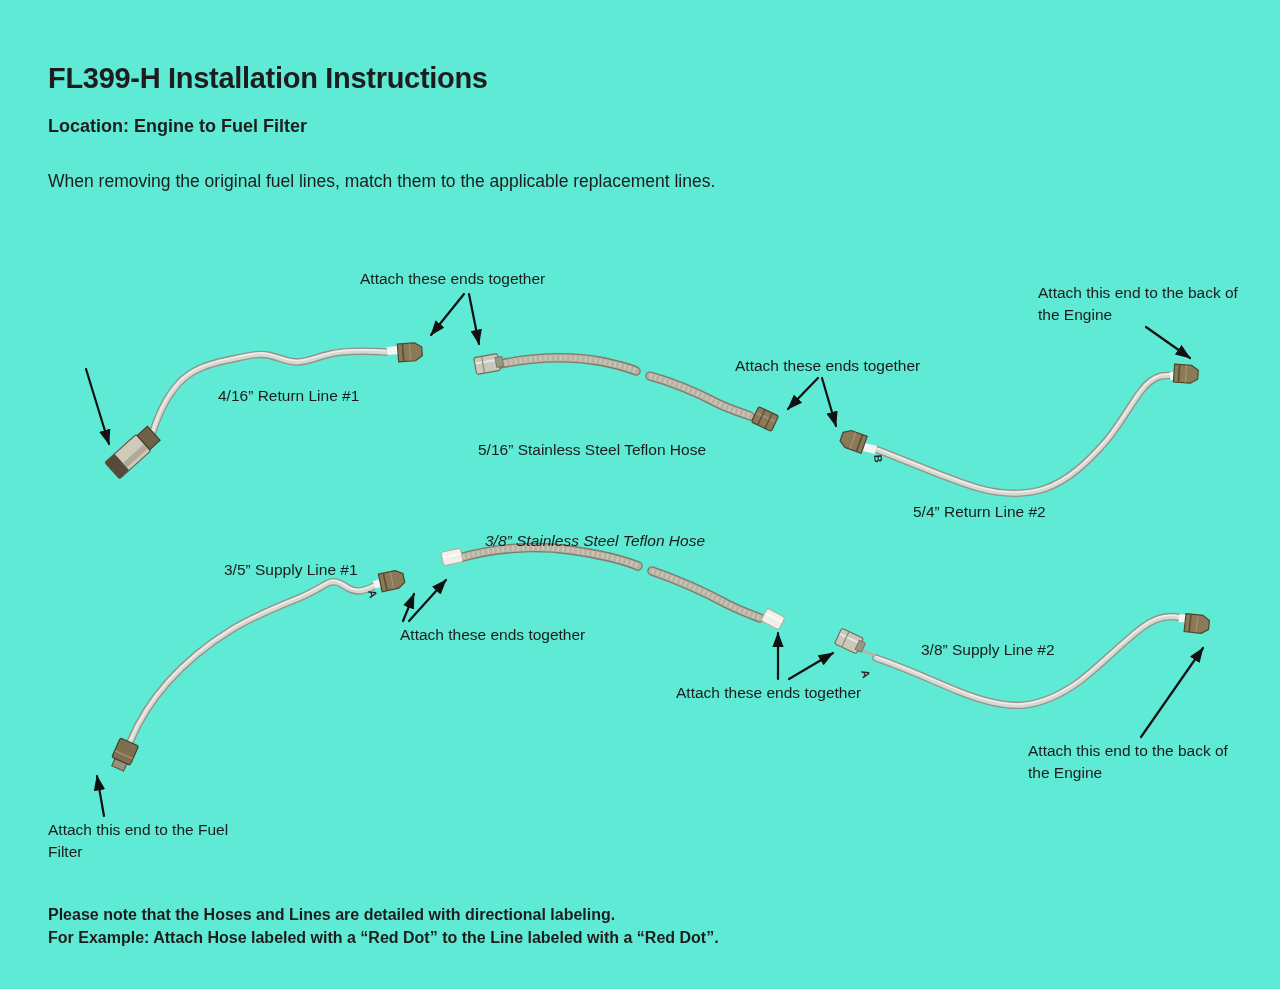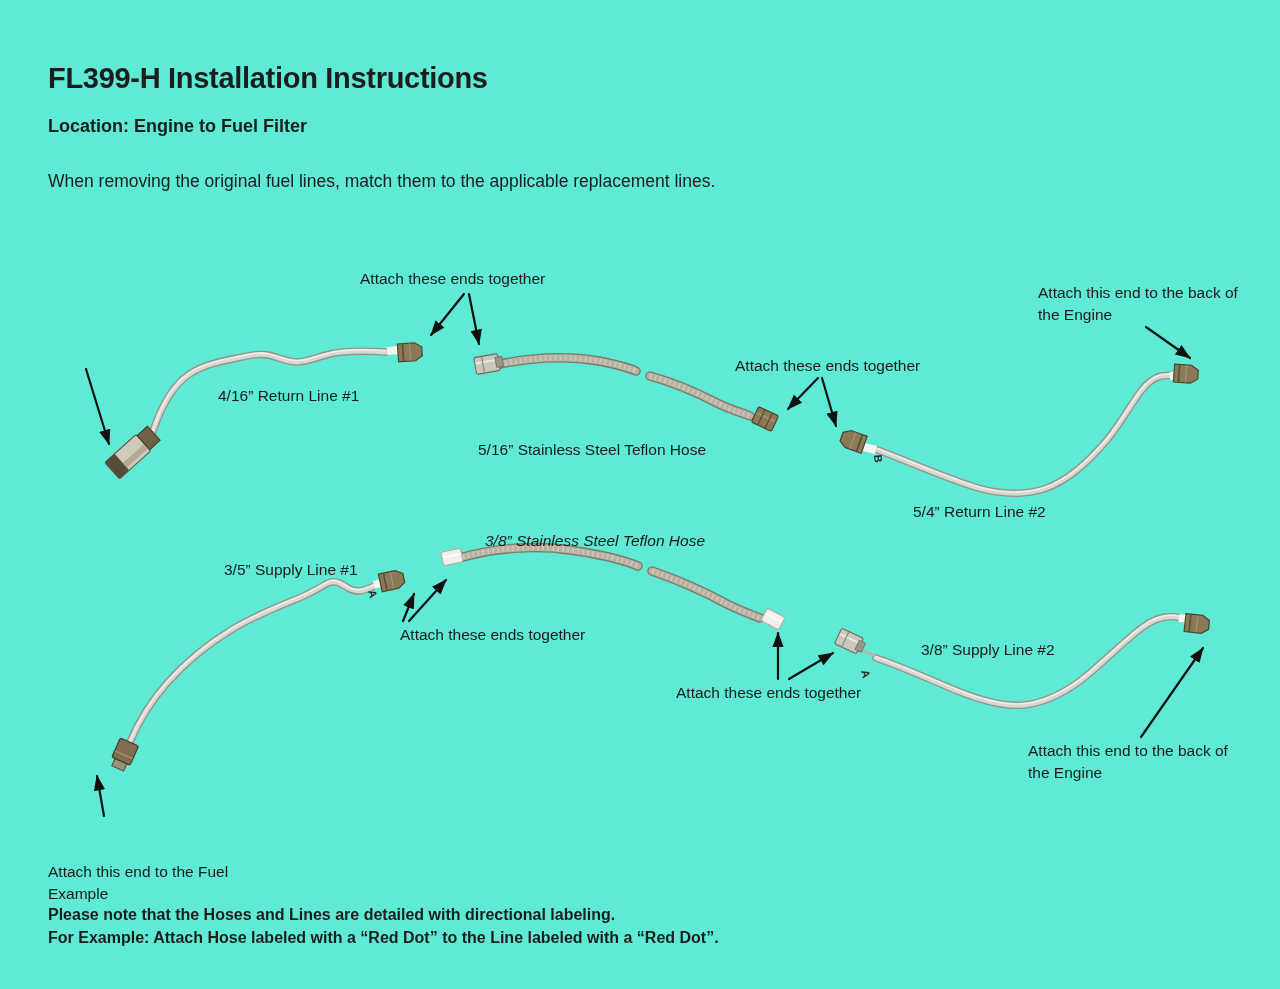--- a/index.html
+++ b/index.html
@@ -183,21 +183,21 @@
   <div class="lbl" style="left:485px;top:530px;font-style:italic;">3/8” Stainless Steel Teflon Hose</div>
   <div class="lbl" style="left:400px;top:624px;">Attach these ends together</div>
   <div class="lbl" style="left:676px;top:682px;">Attach these ends together</div>
   <div class="lbl" style="left:921px;top:639px;">3/8” Supply Line #2</div>
 
   <div class="lbl multi" style="left:1028px;top:740px;">
     <div>Attach this end to the back of</div>
     <div>the Engine</div>
   </div>
 
-  <div class="lbl multi" style="left:48px;top:861px;">
+  <div class="lbl multi" style="left:48px;top:819px;">
     <div>Attach this end to the Fuel</div>
-    <div>Example</div>
+    <div>Filter</div>
   </div>
 
   <div class="note" style="top:929px;">For Example: Attach Hose labeled with a “Red Dot” to the Line labeled with a “Red Dot”.</div>
   <div class="note" style="top:906px;">Please note that the Hoses and Lines are detailed with directional labeling.</div>
 
 </div>
 
 </body></html>

